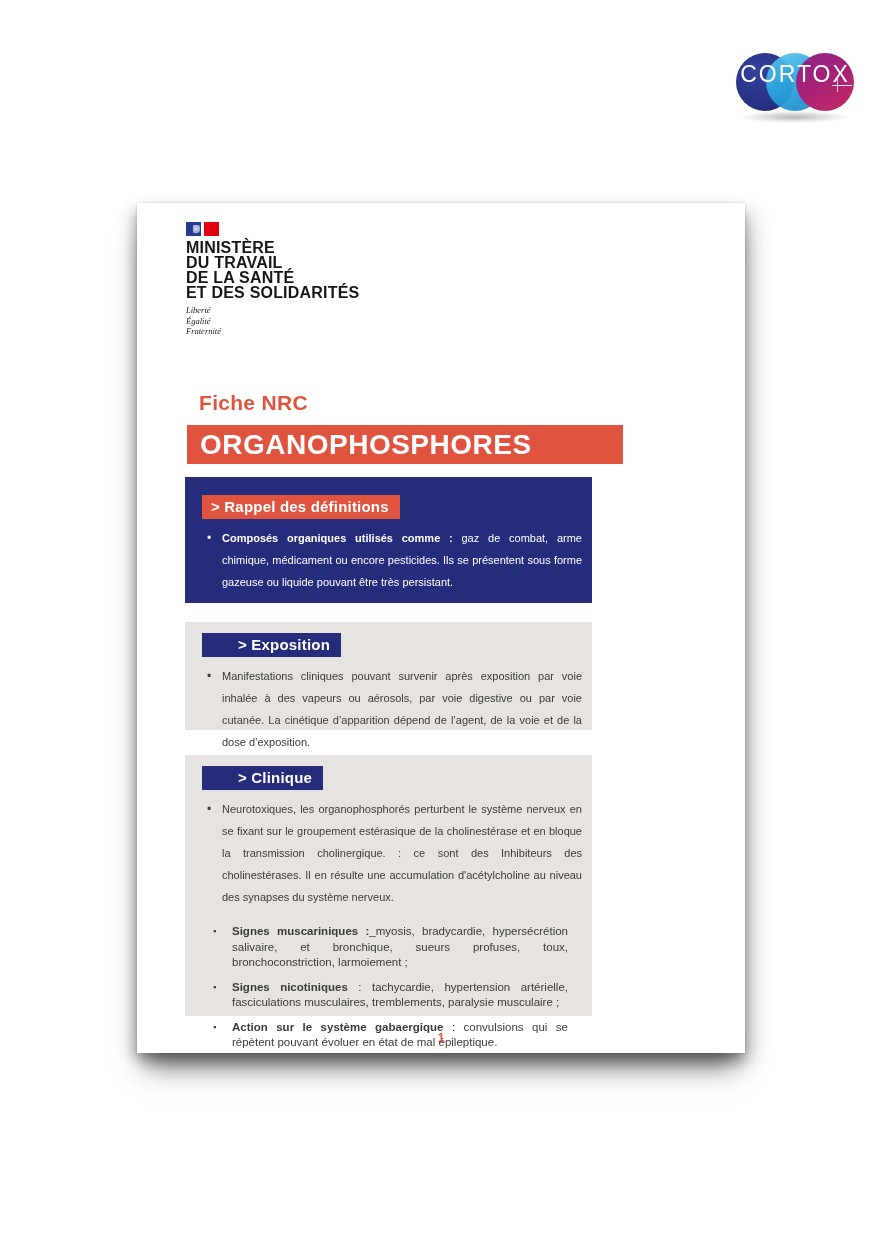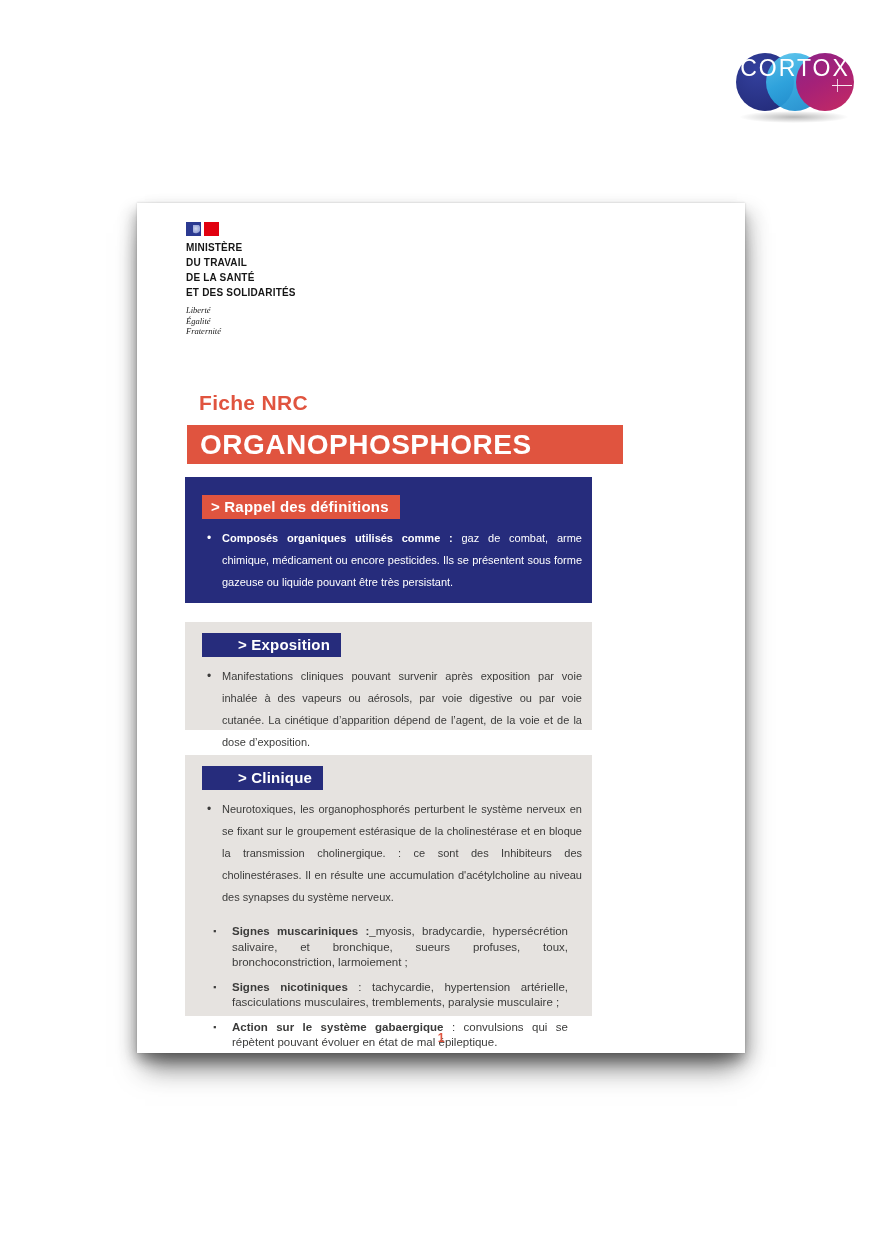--- a/index.html
+++ b/index.html
@@ -12,21 +12,21 @@
   }
 
   
   .cortox-logo{position:absolute;left:736px;top:51px;width:118px;height:72px;}
   .logo-shadow{position:absolute;left:4px;top:60px;width:108px;height:12px;border-radius:50%;
     background:radial-gradient(ellipse at center,rgba(0,0,0,.28) 0%,rgba(0,0,0,.10) 45%,transparent 72%);}
   .logo-circle{position:absolute;top:2px;width:58px;height:58px;border-radius:50%;}
   .lc1{left:0;background:radial-gradient(circle at 38% 32%,#34419e 0%,#262f80 70%,#1f2870 100%);}
   .lc2{left:30px;background:linear-gradient(155deg,#5ec6ec 0%,#2fa9e1 45%,#1b86c8 100%);opacity:.94;}
   .lc3{left:60px;background:linear-gradient(150deg,#8c2488 0%,#a52178 45%,#c62a62 100%);}
-  .logo-text{position:absolute;top:4px;left:0;width:118px;text-align:center;
+  .logo-text{position:absolute;top:10px;left:0;width:118px;text-align:center;
     color:#ffffff;font-size:23px;font-weight:normal;letter-spacing:2px;}
   .logo-cross-h{position:absolute;top:34px;left:96px;width:20px;height:1px;background:rgba(255,255,255,.9);}
   .logo-cross-v{position:absolute;top:28px;left:101px;width:1px;height:13px;background:rgba(255,255,255,.75);}
 
   
   .page{
     position:absolute;left:137px;top:203px;width:608px;height:850px;
     background:#ffffff;
     box-shadow:
       0 22px 26px -8px rgba(40,40,40,.60),
@@ -37,21 +37,21 @@
   }
 
   
   .ministry{position:absolute;left:49px;top:19px;}
   .flag{display:flex;width:33px;height:14px;margin-bottom:4px;}
   .flag .b{width:15px;height:14px;background:#2b3a91;position:relative;}
   .flag .b::after{content:"";position:absolute;right:1px;top:3px;width:7px;height:9px;
     background:radial-gradient(circle at 40% 40%, #cfd6ee 0%, #9aa6d8 60%, transparent 75%);}
   .flag .w{width:3px;height:14px;background:#ffffff;}
   .flag .r{width:15px;height:14px;background:#e1000f;}
-  .ministry-line{font-weight:bold;color:#161616;font-size:10px;line-height:15px;letter-spacing:.2px;}
+  .ministry-line{font-weight:bold;color:#161616;font-size:16px;line-height:15px;letter-spacing:.2px;}
   .motto{margin-top:5px;}
   .motto-line{font-family:"Liberation Serif",serif;font-style:italic;font-size:8.5px;line-height:10.5px;color:#222;}
 
   
   .kicker{position:absolute;left:62px;top:188px;font-size:21px;font-weight:bold;color:#e0543f;letter-spacing:.3px;}
   .title-banner{position:absolute;left:50px;top:222px;width:436px;height:39px;background:#e0543f;
     display:flex;align-items:center;}
   .title-banner span{color:#ffffff;font-weight:bold;font-size:28px;letter-spacing:.5px;padding-left:13px;white-space:nowrap;}
 
   

